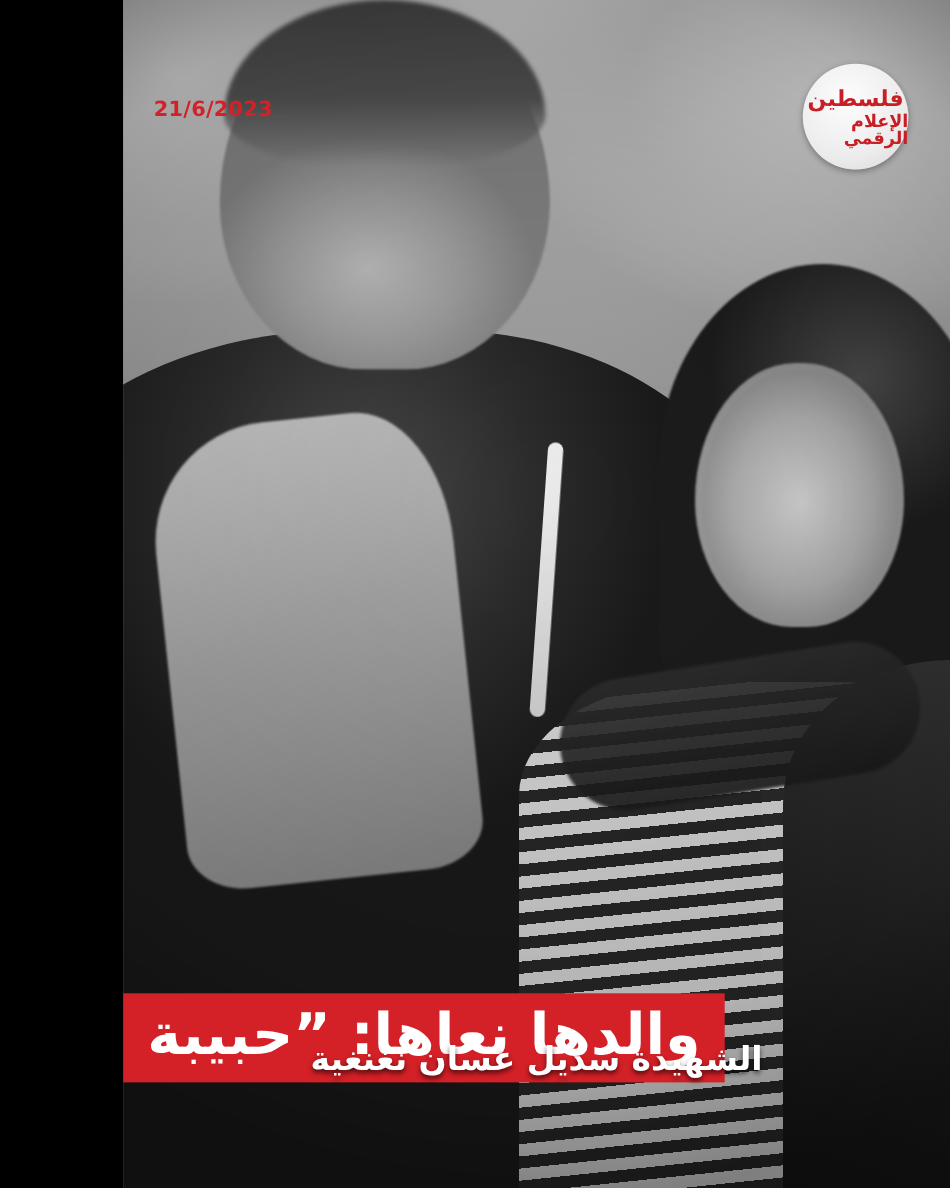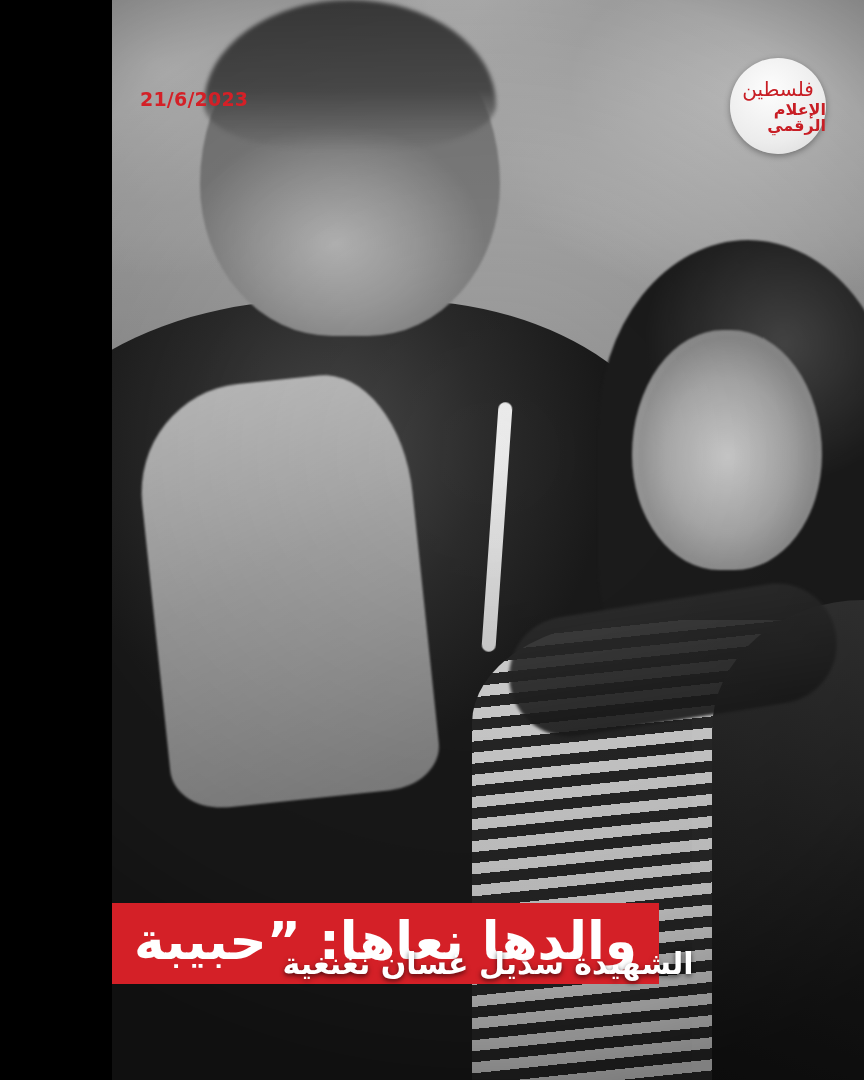--- a/index.html
+++ b/index.html
@@ -178,21 +178,21 @@
     box-shadow: 0 2px 6px rgba(0,0,0,.35);
     display: flex;
     flex-direction: column;
     align-items: center;
     justify-content: center;
     gap: 3px;
   }
   .logo-word {
     color: #c81e25;
     font-size: 20px;
-    font-weight: 400;
+    font-weight: 700;
     line-height: 1;
     letter-spacing: -1px;
   }
   .logo-sub {
     color: #c81e25;
     font-size: 16px;
     font-weight: 700;
     line-height: 1;
   }
 

